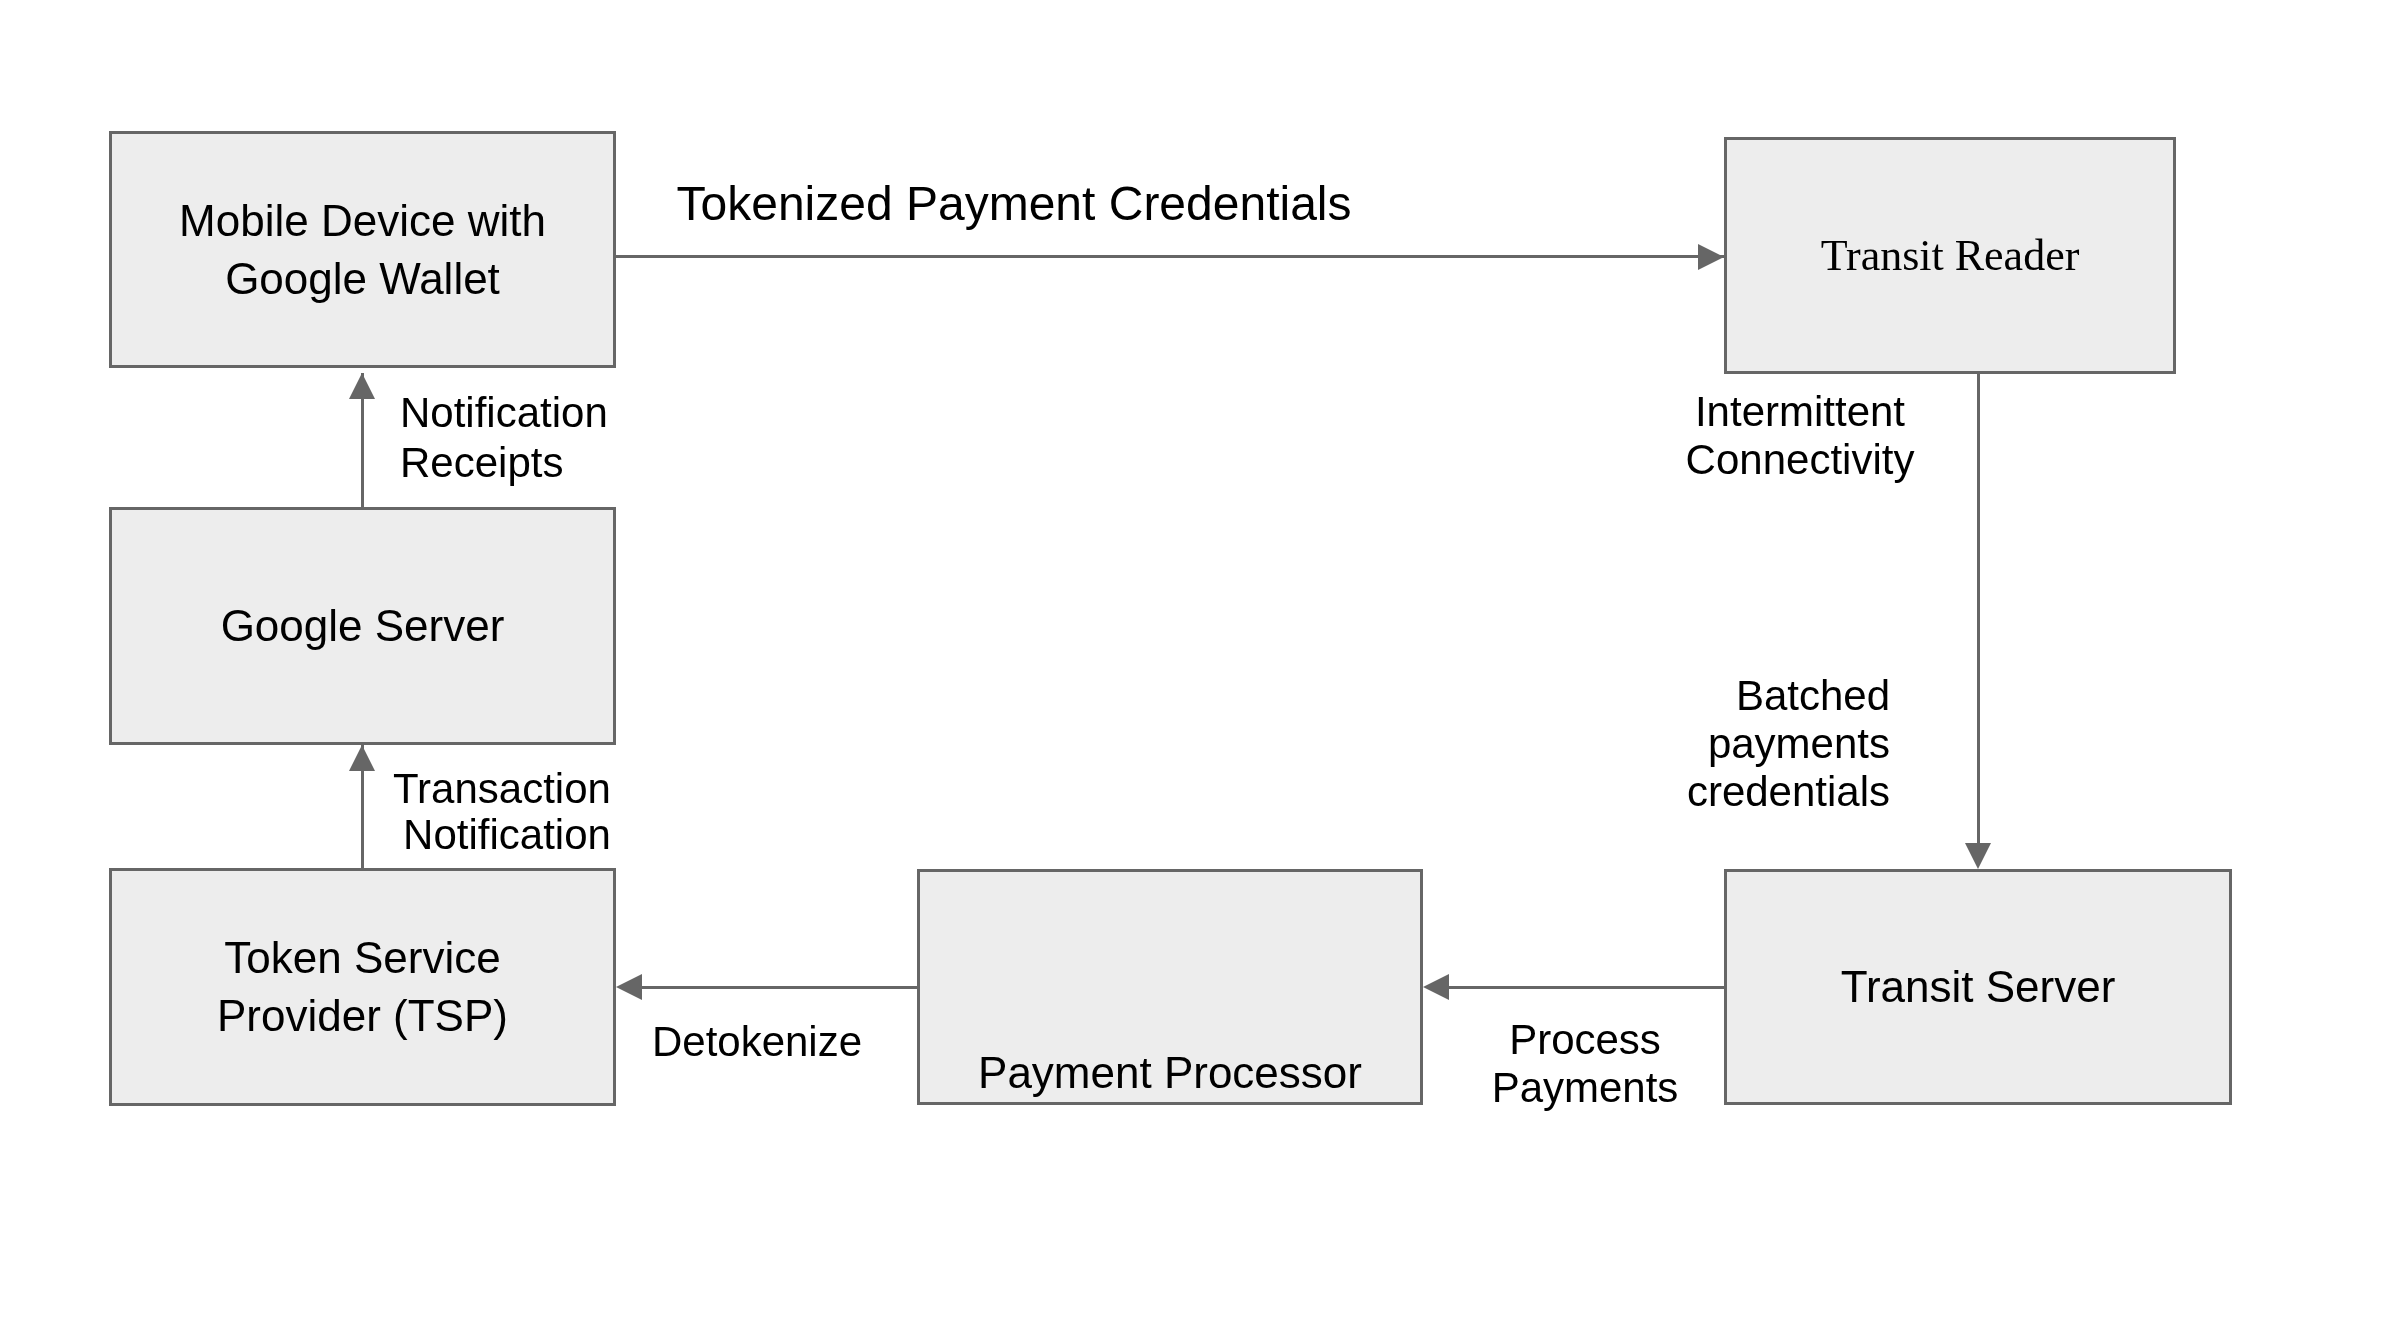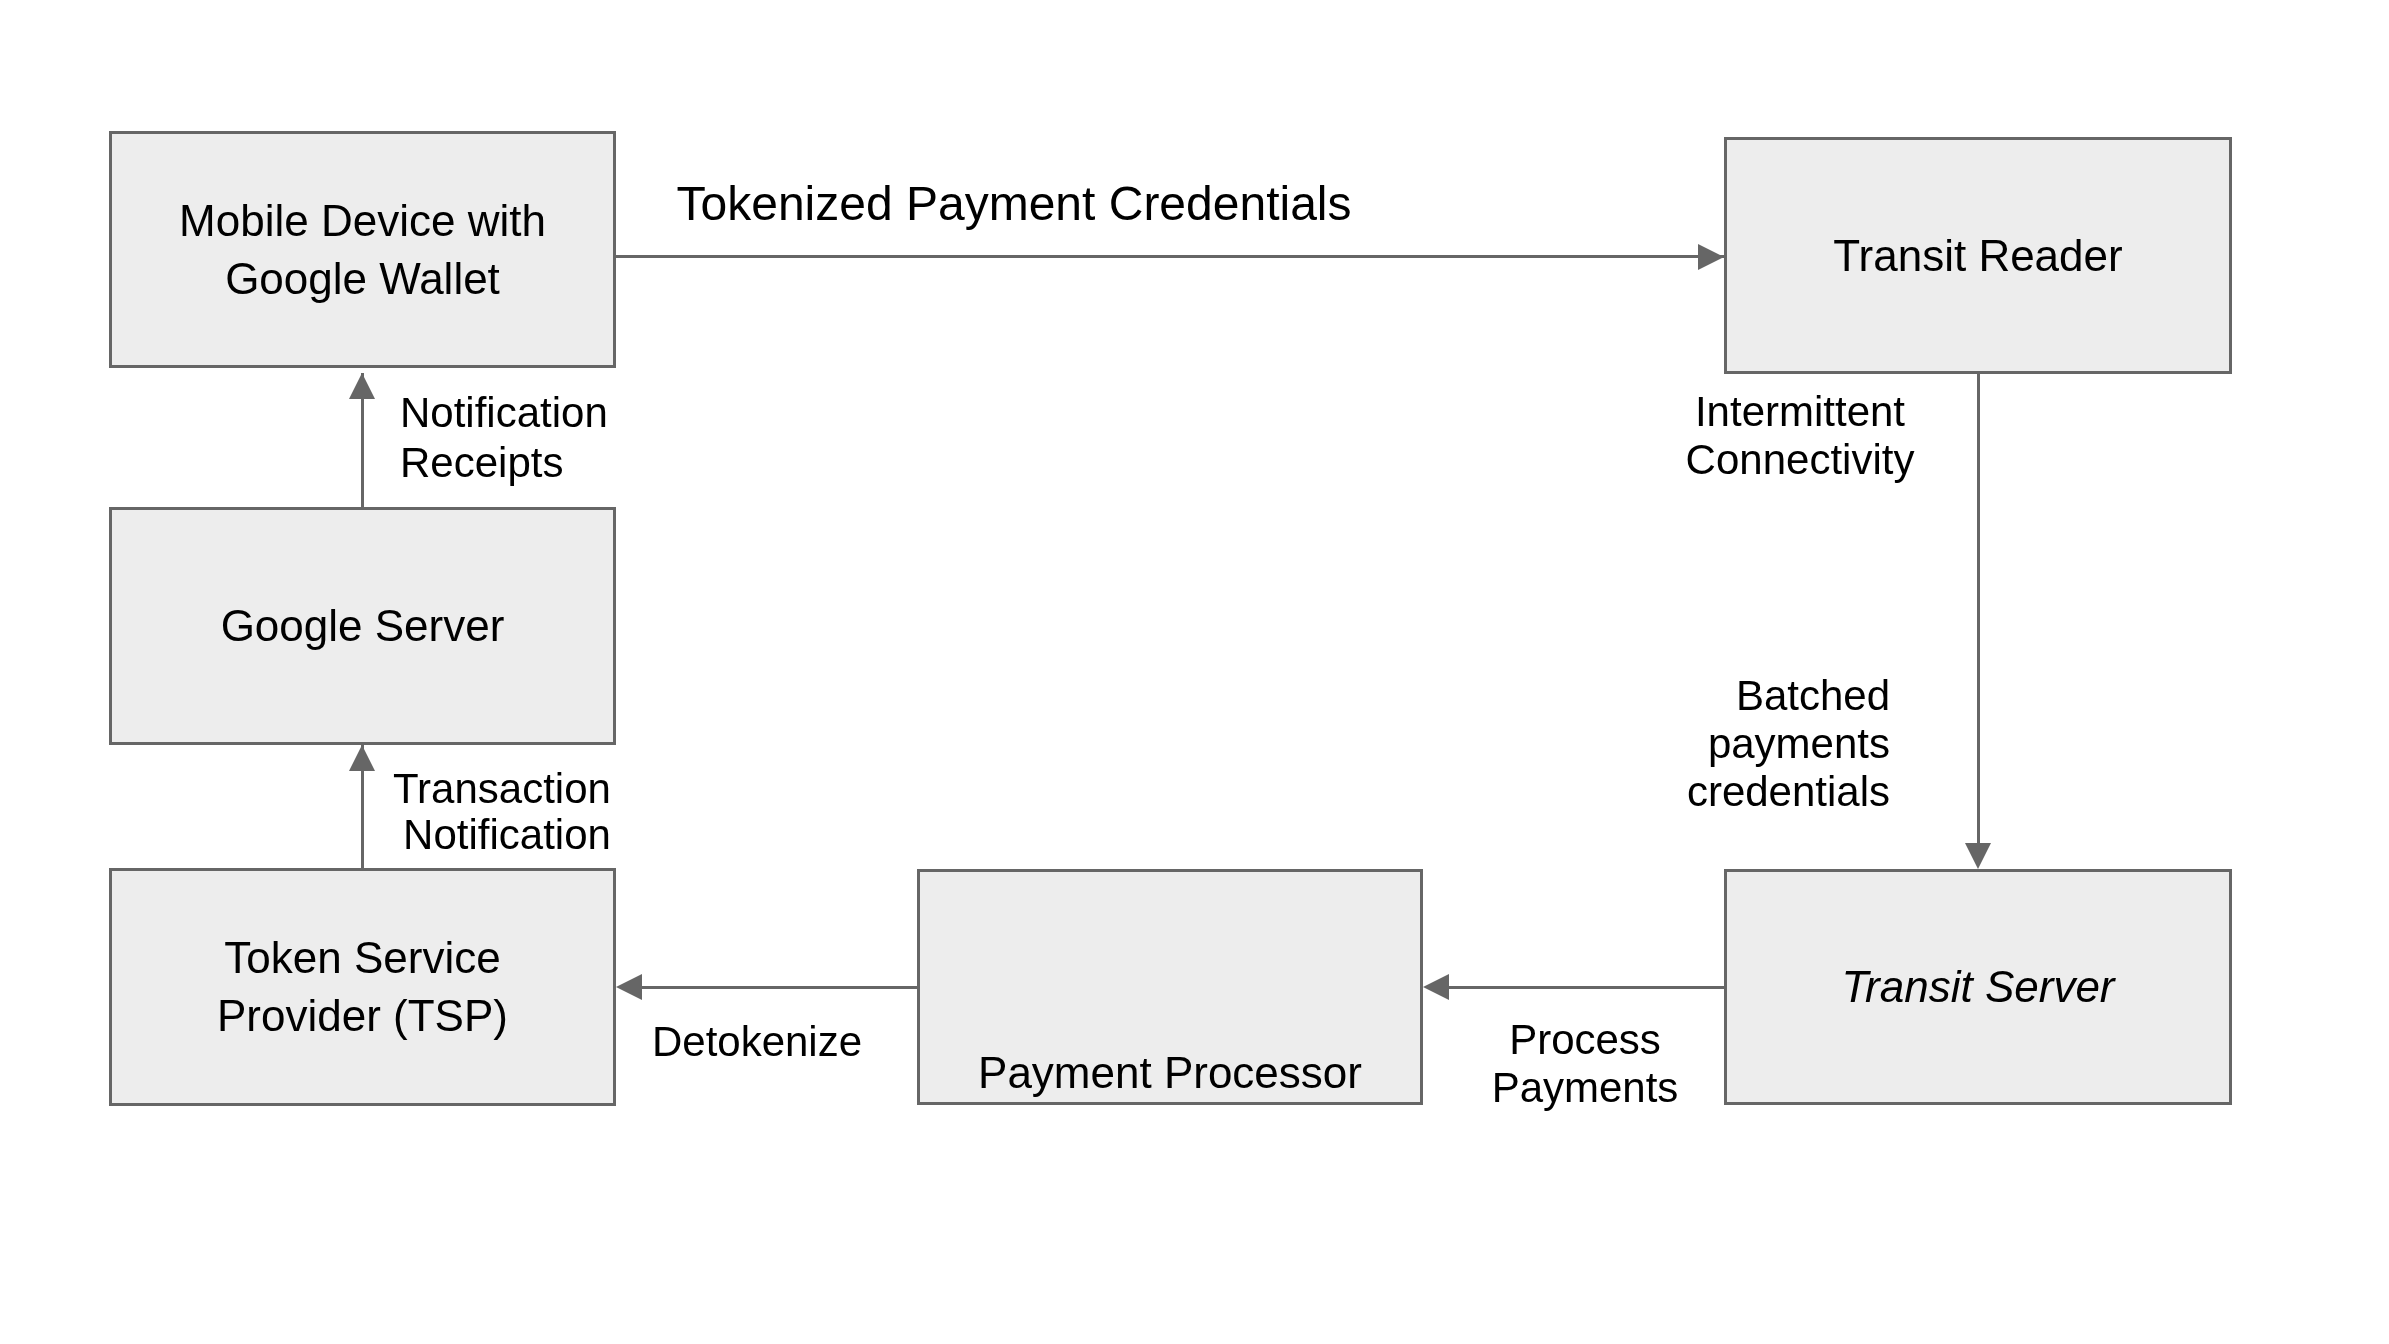--- a/index.html
+++ b/index.html
@@ -30,25 +30,25 @@
     border:3px solid var(--node-border);
     display:flex;
     align-items:center;
     justify-content:center;
     text-align:center;
     font-size:44px;
     line-height:58px;
     color:var(--label-text);
   }
   .node-mobile        {left:109px;  top:131px; width:507px; height:237px;}
-  .node-transit-reader{left:1724px; top:137px; width:508px; height:237px;}
+  .node-transit-reader{left:1724px; top:137px; width:452px; height:237px;font-family:Liberation Serif, serif;}
   .node-google-server {left:109px;  top:507px; width:507px; height:238px;}
   .node-tsp           {left:109px;  top:868px; width:507px; height:238px;}
   .node-payment       {left:917px;  top:869px; width:506px; height:236px;align-items:flex-end;}
-  .node-transit-server{left:1724px; top:869px; width:508px; height:236px;font-style:italic;}
+  .node-transit-server{left:1724px; top:869px; width:508px; height:236px;}
   
   .edge-line{position:absolute;background:var(--line);}
   .line-tokenized  {left:616px;  top:255px;  width:1108px; height:3px;}
   .line-reader-down{left:1977px; top:373px;  width:3px;    height:470px;}
   .line-process    {left:1449px; top:986px;  width:275px;  height:3px;}
   .line-detokenize {left:642px;  top:986px;  width:275px;  height:3px;}
   .line-transaction{left:361px;  top:745px;  width:3px;    height:123px;}
   .line-receipts   {left:361px;  top:373px;  width:3px;    height:134px;}
   
   .arrowhead{position:absolute;width:0;height:0;}

